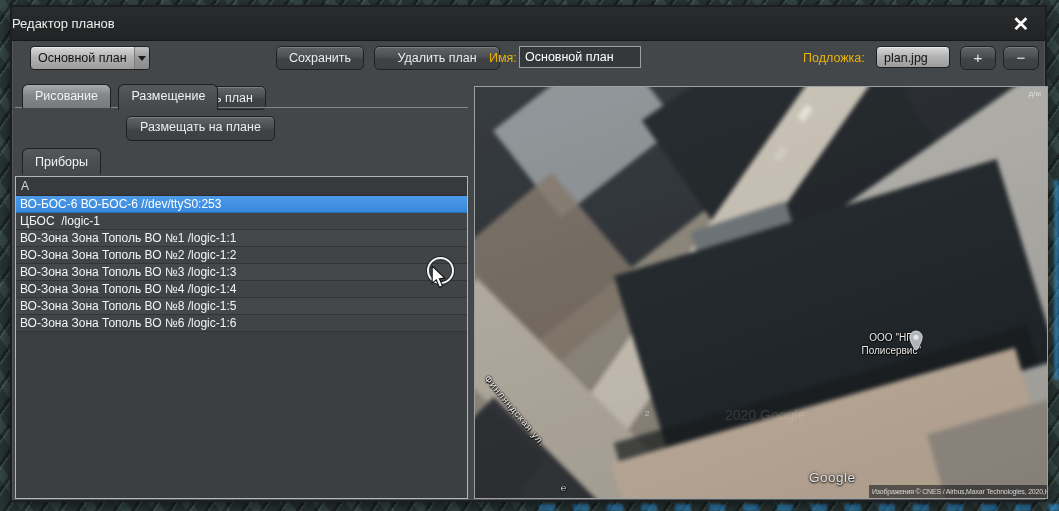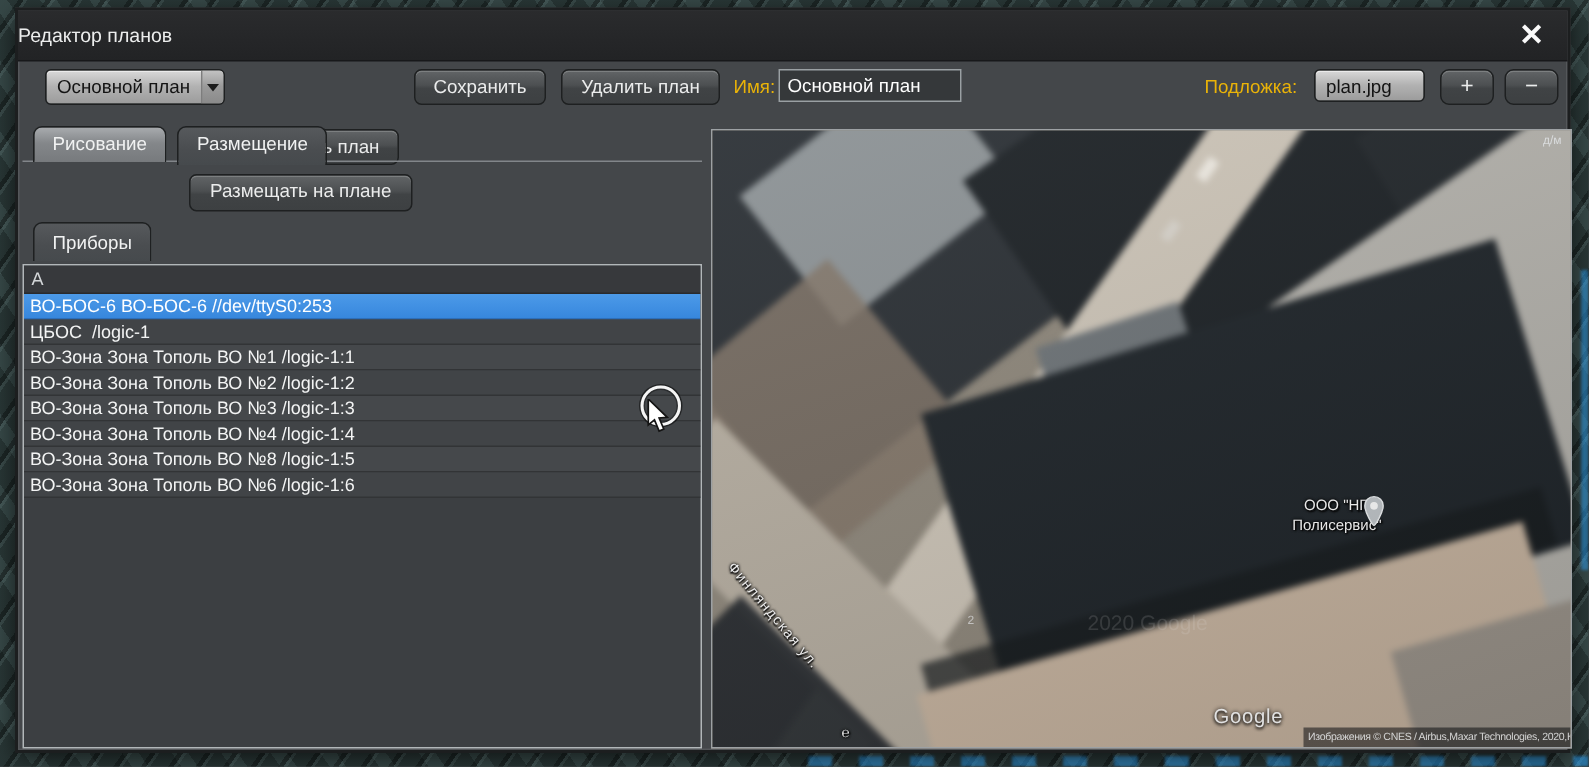--- a/index.html
+++ b/index.html
@@ -101,21 +101,21 @@
 
   <div class="toolbar">
     <div class="tb combo" style="left:18px;width:120px;">
       <span class="cv">Основной план</span>
       <span class="ca">
           <i></i>
         </span>
     </div>
     <div class="tb btn" style="left:149px;width:105px;margin-top:40px;">Создать план</div>
     <div class="tb btn" style="left:264px;width:88px;">Сохранить</div>
-    <div class="tb btn" style="left:362px;width:106px;">Удалить план</div>
+    <div class="tb btn" style="left:362px;width:126px;">Удалить план</div>
     <span class="tb lbl" style="left:477px;">Имя:</span>
     <input class="tb tinput" style="left: 507px; width: 122px;" value="Основной план">
     <span class="tb lbl" style="left:791px;">Подложка:</span>
     <div class="tb combo" style="left:864px;width:74px;height:22px;gap:24px;">
       <span class="cv">plan.jpg</span>
       <span class="ca">
           <i></i>
         </span>
     </div>
     <div class="tb btn" style="left:948px;width:36px;border-radius:6px;font-size:15px;">+</div>

